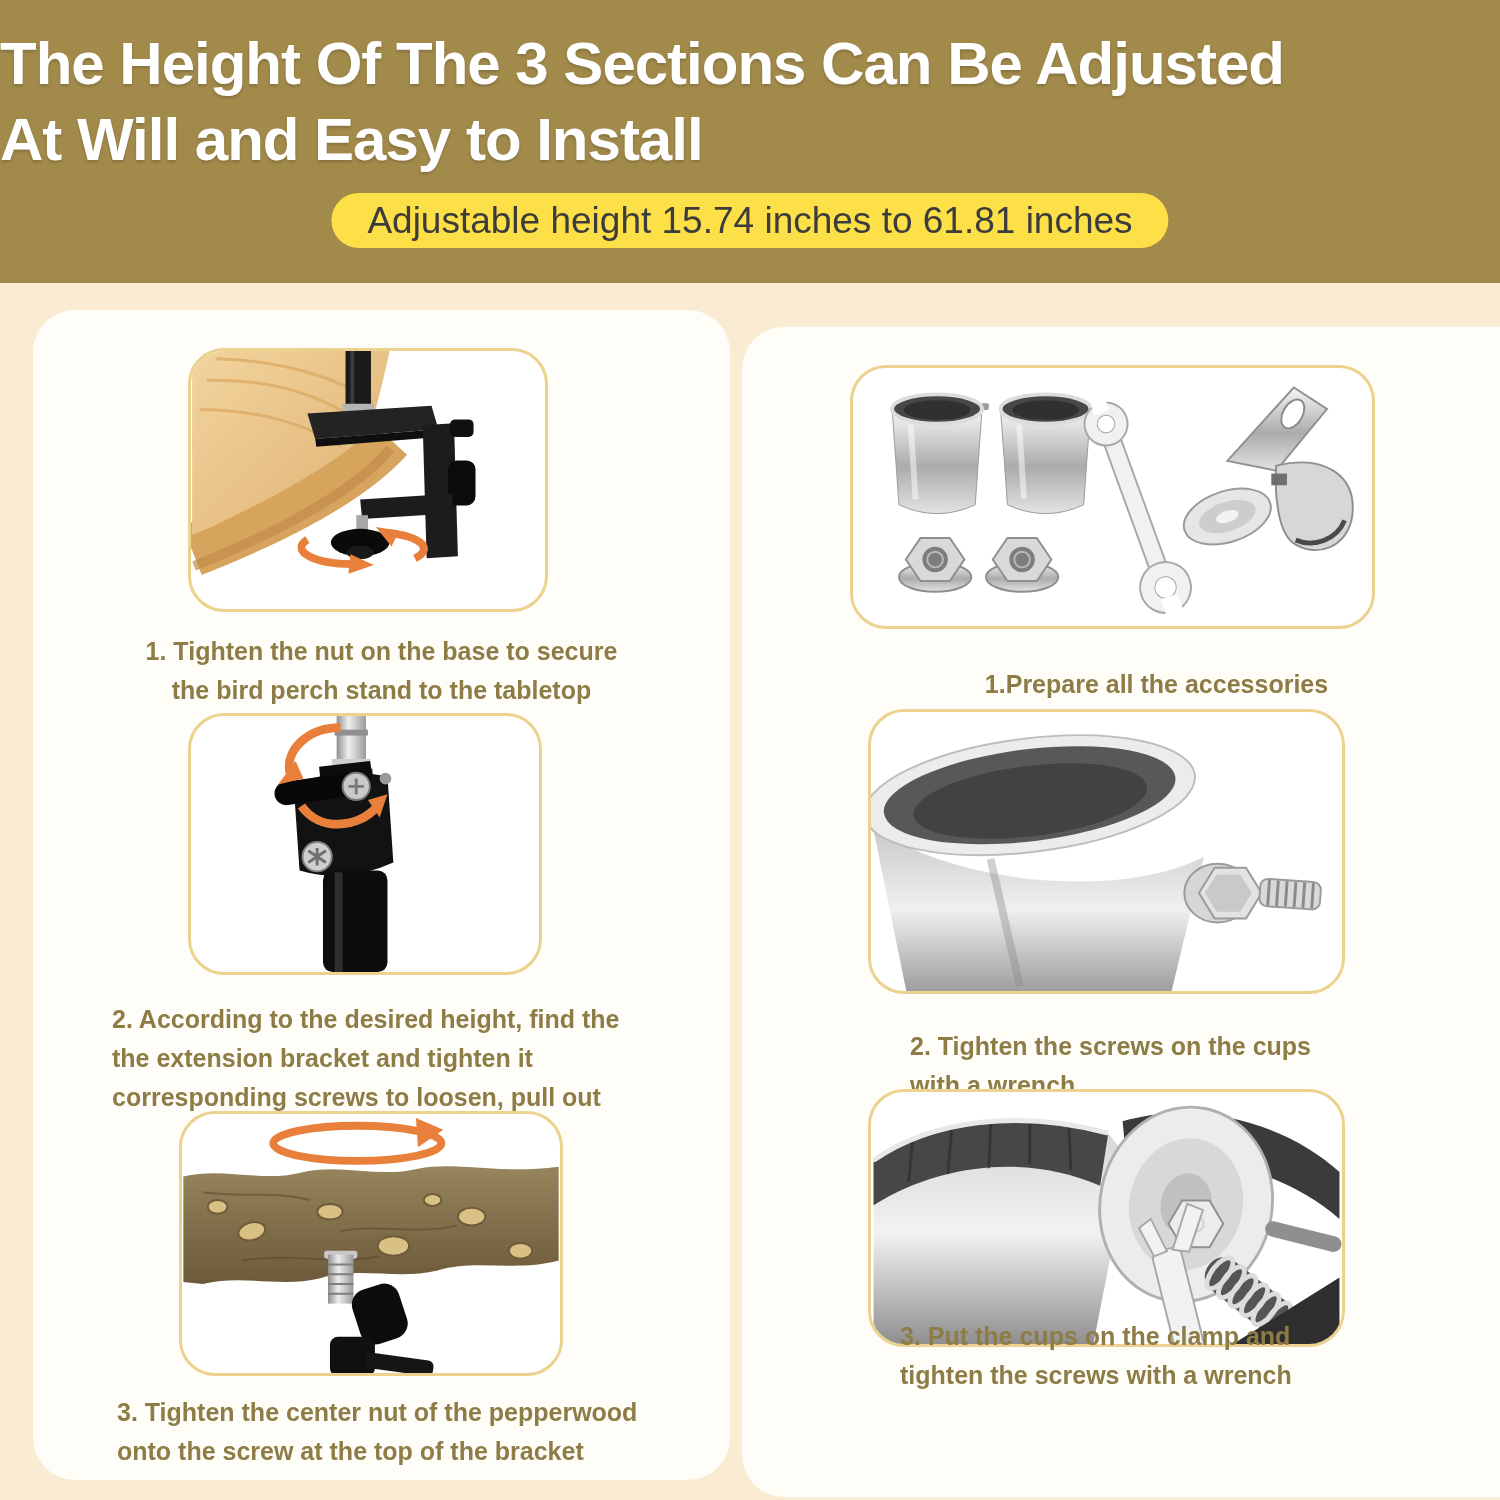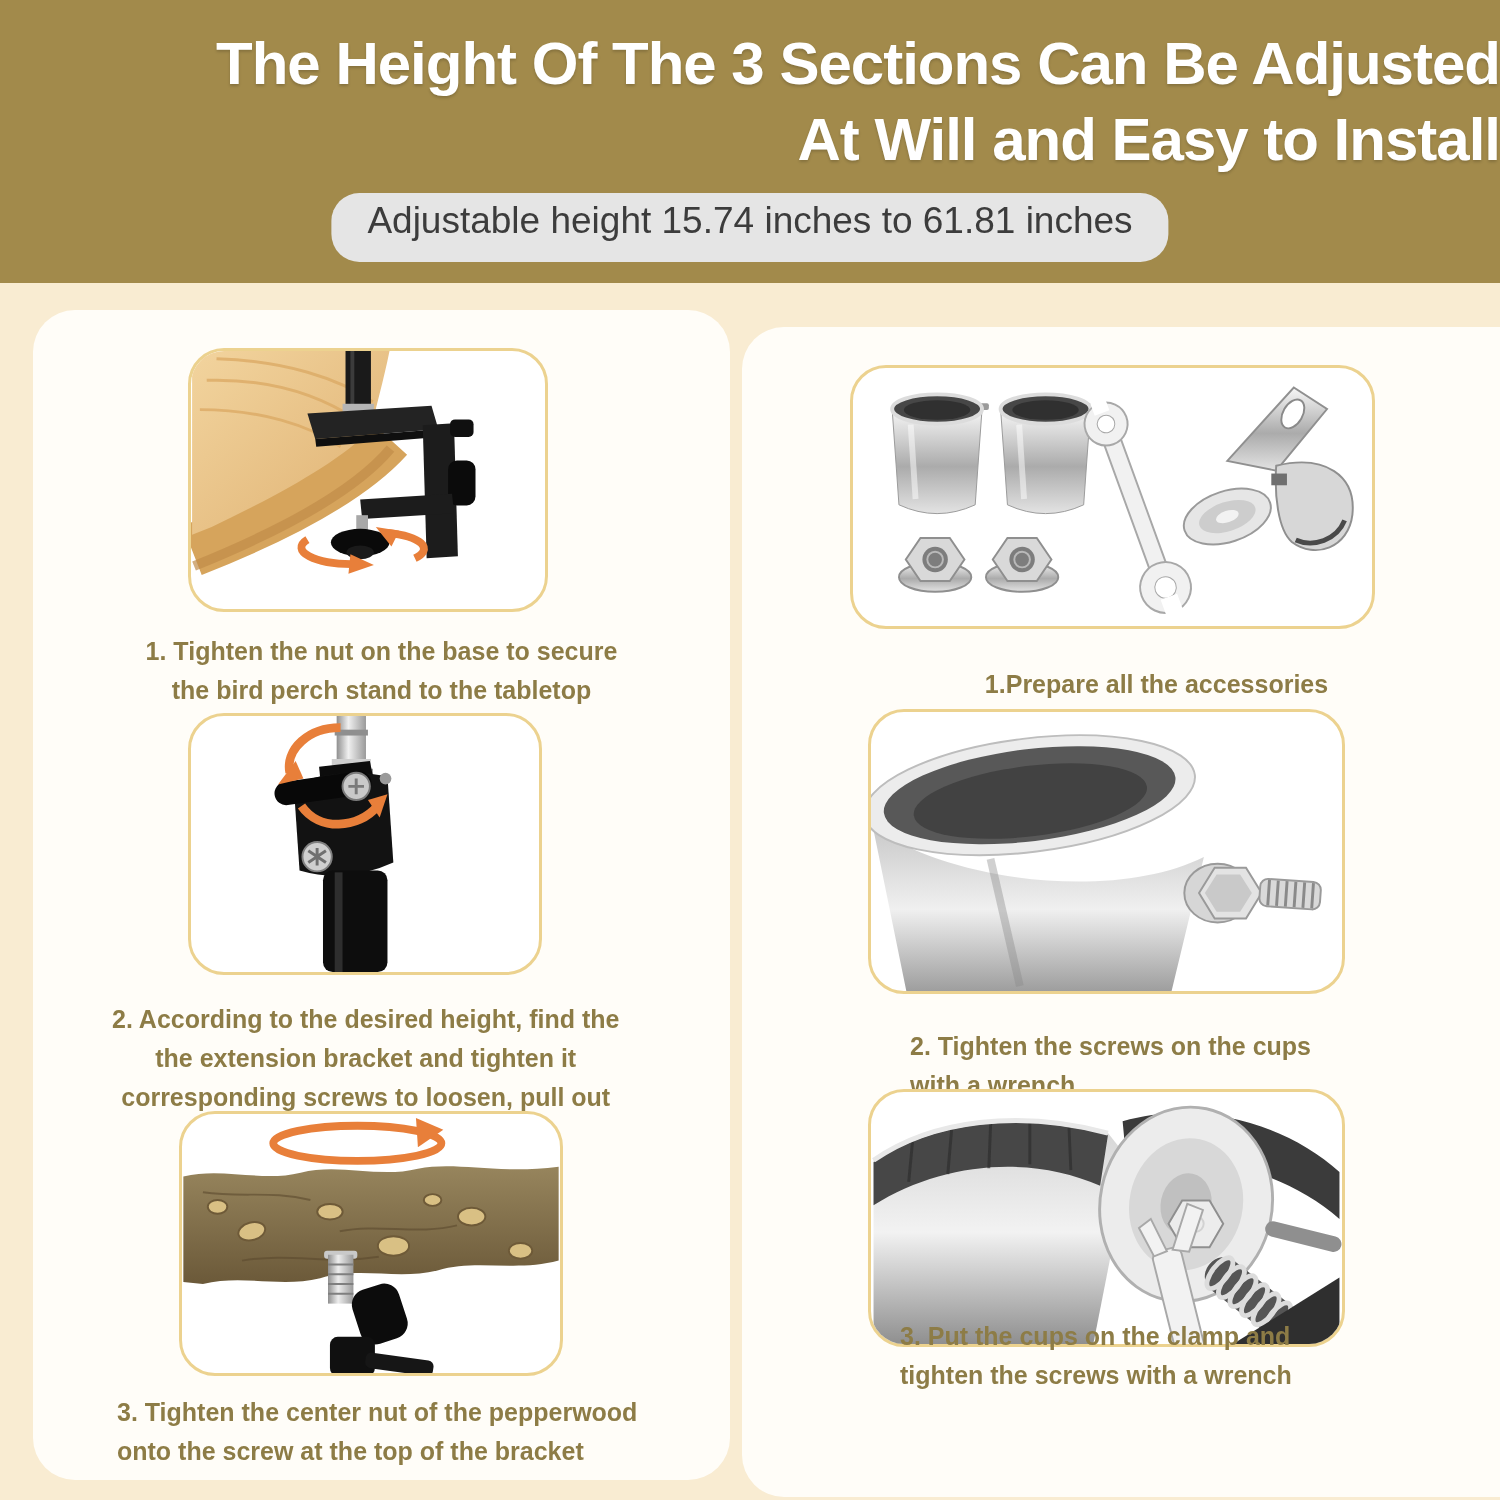--- a/index.html
+++ b/index.html
@@ -8,27 +8,27 @@
     background:#f9ecd2;
     font-family:"Liberation Sans", sans-serif;
   }
   
   .banner{
     position:absolute;left:0;top:0;width:1500px;height:283px;
     background:#a28a4b;
   }
   .title{
     position:absolute;left:0;top:26px;width:1500px;
-    text-align:right;color:#ffffff;font-weight:bold;
+    text-align:left;color:#ffffff;font-weight:bold;
     font-size:60px;line-height:76px;letter-spacing:-1px;
     text-shadow:0 2px 3px rgba(0,0,0,0.18);
   }
   .pill{
     position:absolute;top:193px;left:50%;transform:translateX(-50%);
-    background:#e5e5e5;border-radius:28px;height:69px;line-height:55px;
+    background:#fde047;border-radius:28px;height:55px;line-height:55px;
     padding:0 36px;font-size:37px;color:#3c3c3c;white-space:nowrap;
   }
   
   .card{
     position:absolute;top:310px;height:1170px;background:#fffdf8;
     border-radius:42px;
   }
   .card.left{left:33px;width:697px;}
   .card.right{left:742px;width:829px;margin-top:17px;}
   
@@ -122,21 +122,21 @@
       <rect x="134" y="158" width="66" height="104" rx="10" fill="#0d0d0d"></rect>
       <rect x="146" y="160" width="8" height="102" fill="#2e2e2e"></rect>
       <g>
         <path d="M100,58 A52,40 0 0 1 152,12" stroke="#e87f3a" stroke-width="9" fill="none"></path>
         <polygon points="106,46 88,70 114,64" fill="#e87f3a"></polygon>
         <path d="M112,92 C130,118 170,116 190,92" stroke="#e87f3a" stroke-width="9" fill="none"></path>
         <polygon points="180,86 200,80 192,104" fill="#e87f3a"></polygon>
       </g>
     </svg>
   </div>
-  <div class="caption" style="left:79px;top:690px;text-align:center;">
+  <div class="caption" style="left:79px;top:690px;">
     <div>2. According to the desired height, find the</div>
     <div>the extension bracket and tighten it</div>
     <div>corresponding screws to loosen, pull out</div>
   </div>
 
   <div class="frame" style="left:146px;top:801px;width:384px;height:265px;">
     <svg viewBox="0 0 384 265">
       <defs>
         <linearGradient id="bark3" x1="0" y1="0" x2="0" y2="1">
           <stop offset="0" stop-color="#97855d"></stop>

